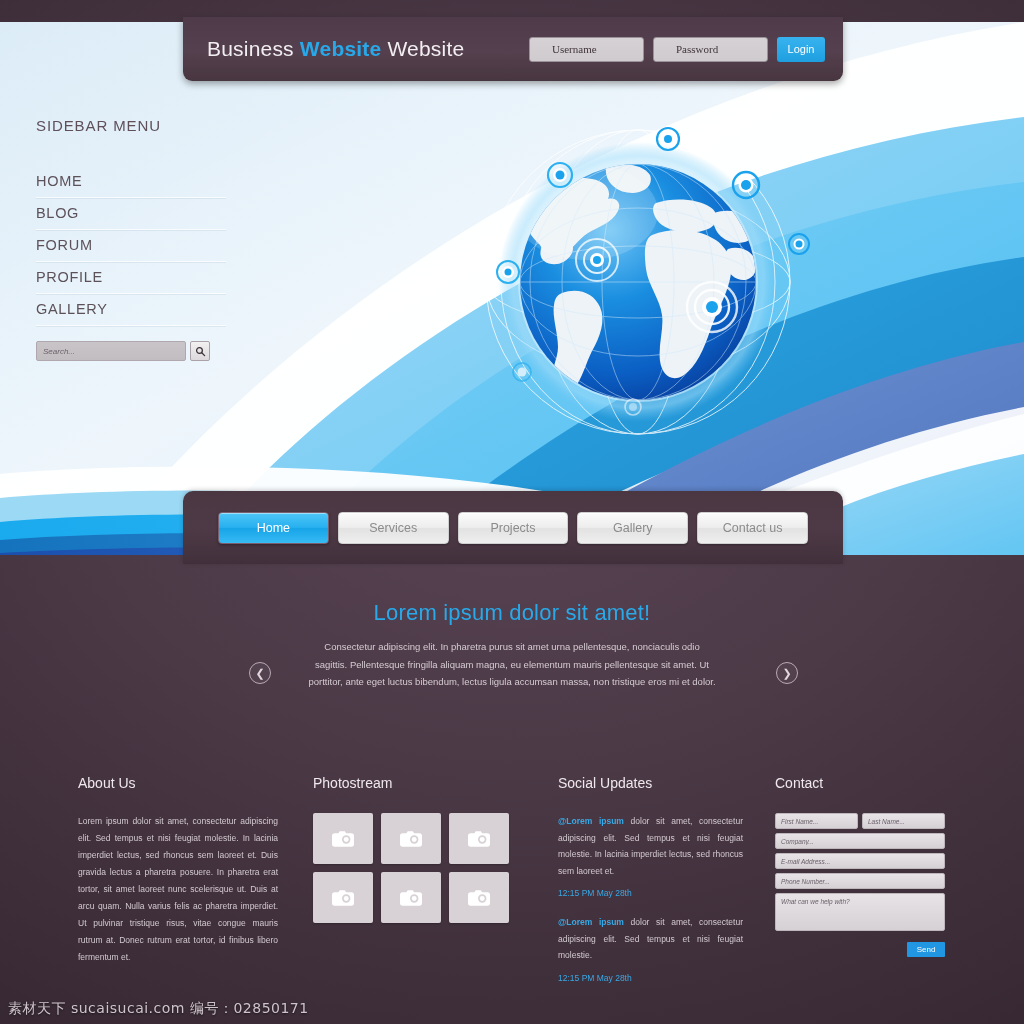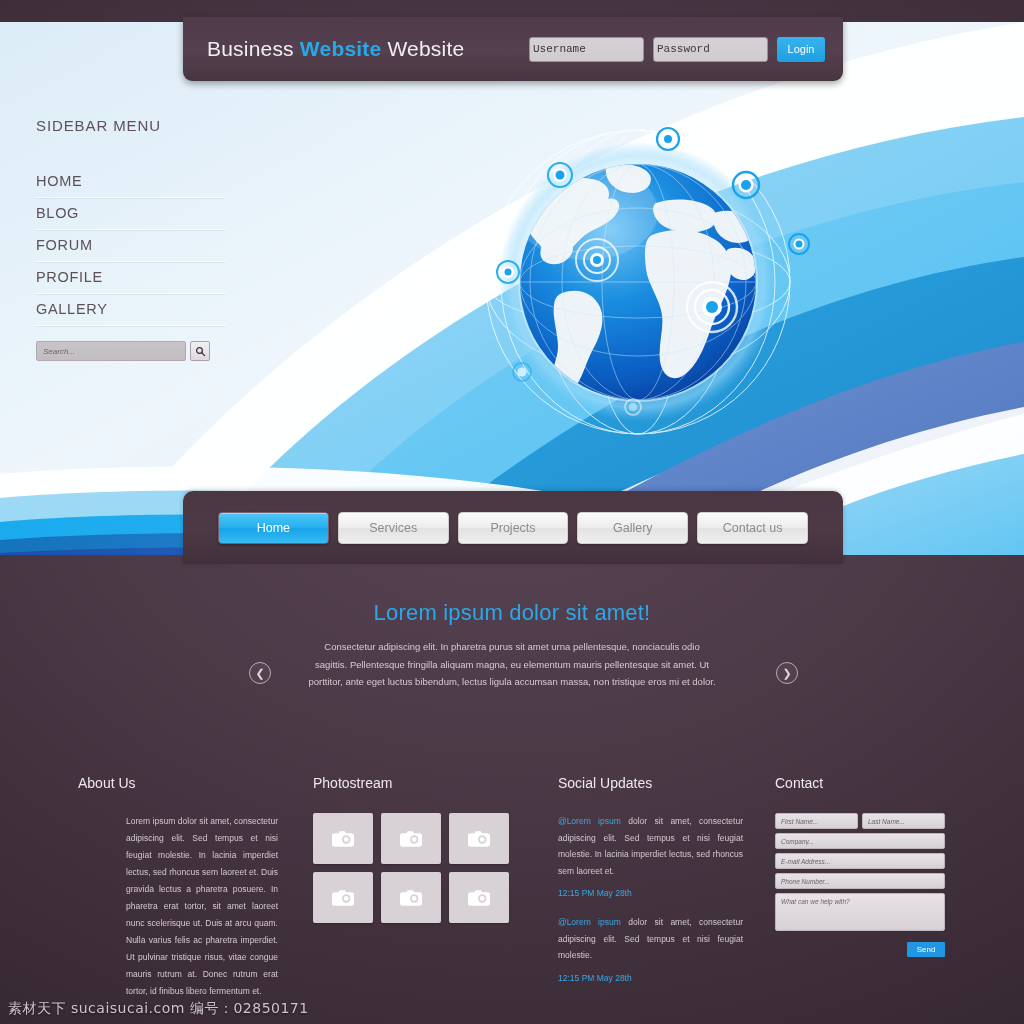--- a/index.html
+++ b/index.html
@@ -23,22 +23,22 @@
   }
   .site-title{
     margin-left:24px; font-size:21px; color:#f2eef1; font-weight:400;
     letter-spacing:.2px; white-space:nowrap;
   }
   .site-title .accent{ color:#28a8e8; font-weight:700; }
   .login-area{ margin-left:auto; margin-right:18px; display:flex; align-items:center; gap:9px; }
   .login-input{
     width:115px; height:25px; border:1px solid #9a9298; border-radius:3px;
     background:linear-gradient(180deg,#d5d1d4 0%,#cfcbce 100%);
-    font-family:Liberation Mono, monospace; font-size:11px; color:#41343c;
-    padding:0 3px; outline:none;
+    font-family:Liberation Serif, serif; font-size:11px; color:#41343c;
+    padding:0 22px; outline:none;
   }
   .login-input::placeholder{ color:#41343c; opacity:1; }
   .login-btn{
     width:48px; height:25px; border:none; border-radius:3px;
     background:linear-gradient(180deg,#37b3ef 0%,#1f9fe0 100%);
     color:#fff; font-size:11px; font-family:"Liberation Sans",sans-serif;
     cursor:pointer;
   }
 
   
@@ -114,33 +114,33 @@
     display:flex; align-items:center; justify-content:center; cursor:pointer;
     background:rgba(255,255,255,.04);
   }
   .arrow.left{ left:249px; }
   .arrow.right{ right:226px; }
 
   
   .footer{ position:absolute; left:0; top:775px; width:1024px; height:210px; z-index:5; }
   .col-title{ color:#efe8ed; font-size:14px; font-weight:400; margin-bottom:22px; }
   .col-about{ position:absolute; left:78px; top:0; width:200px; }
-  .about-text{ font-size:8.5px; line-height:2.0; color:#d4cad1; text-align:justify;margin-left:48px; }
+  .about-text{ font-size:8.5px; line-height:2.0; color:#d4cad1; text-align:justify; }
 
   .col-photo{ position:absolute; left:313px; top:0; width:215px; }
   .photo-grid{ display:grid; grid-template-columns:repeat(3,60px); gap:8px; }
   .photo-cell{
     width:60px; height:51px; background:#d8d2d7; border-radius:2px;
     display:flex; align-items:center; justify-content:center; cursor:pointer;
     box-shadow:0 1px 2px rgba(0,0,0,.25);
   }
 
   .col-social{ position:absolute; left:558px; top:0; width:185px; }
   .tweet{ font-size:8.5px; line-height:1.95; color:#d4cad1; text-align:justify; }
-  .tweet .handle{ color:#38a9e6; font-weight:400; }
+  .tweet .handle{ color:#38a9e6; font-weight:700; }
   .tweet-time{ font-size:8.5px; color:#38a9e6; margin:9px 0 16px; }
 
   .col-contact{ position:absolute; left:775px; top:0; width:170px; }
   .fld{
     width:100%; height:16px; margin-bottom:4px;
     background:linear-gradient(180deg,#e7e3e6,#d6d1d5);
     border:1px solid #bdb6bb; border-radius:2px;
     font-family:"Liberation Sans",sans-serif; font-size:6.5px; font-style:italic;
     color:#6b616a; padding:0 5px; outline:none; display:block;
   }

